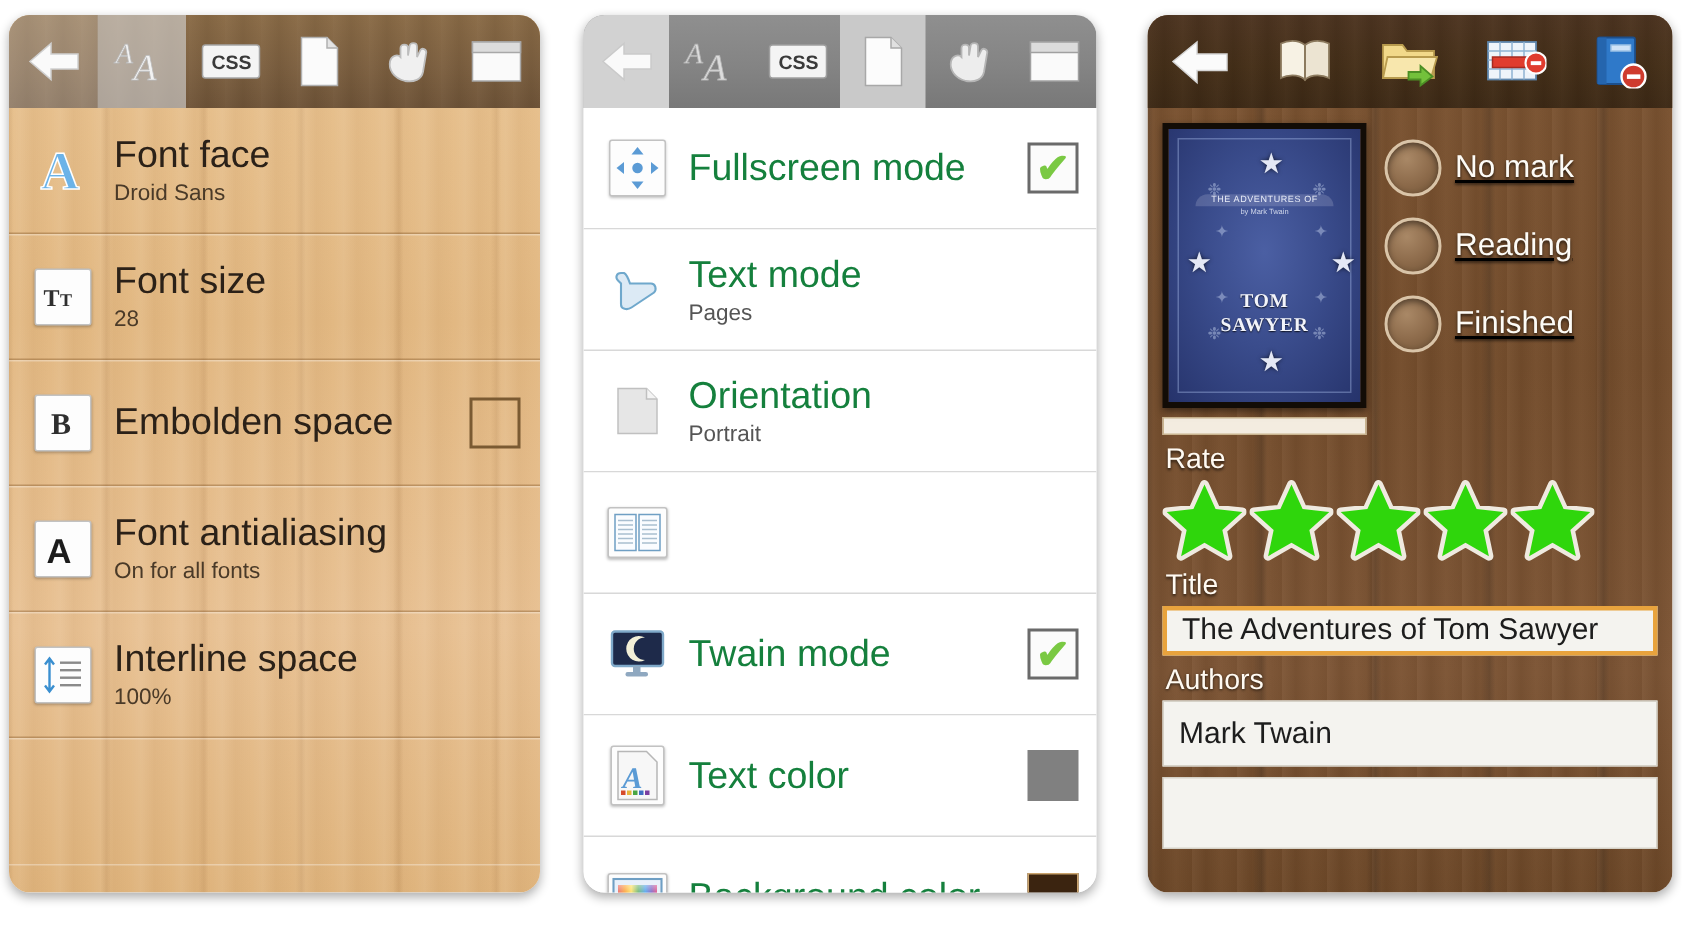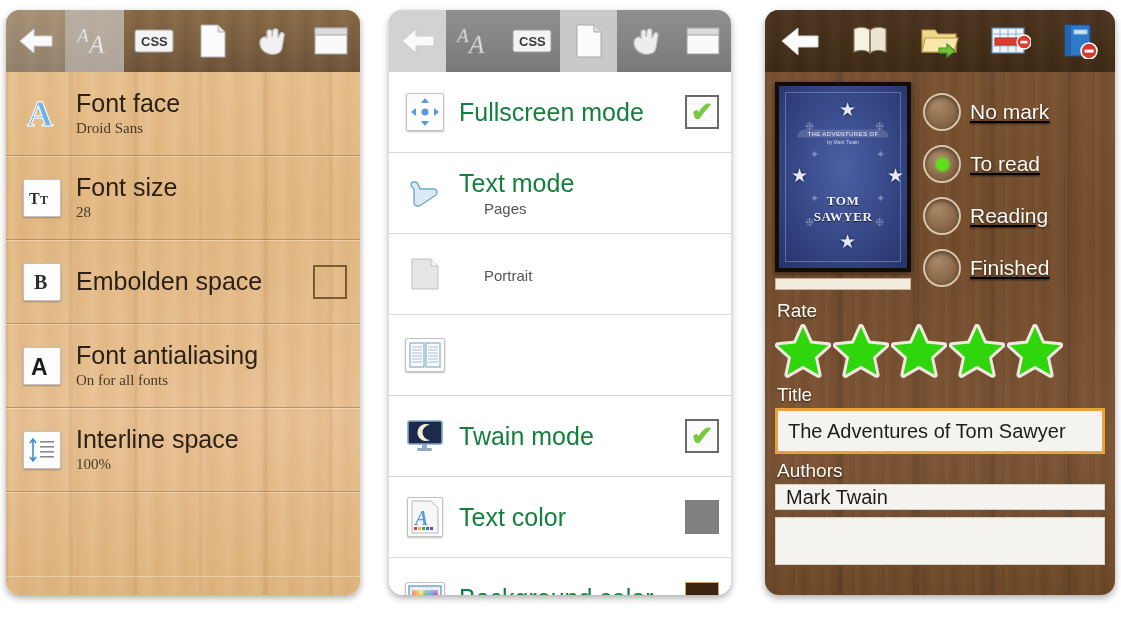--- a/index.html
+++ b/index.html
@@ -43,36 +43,36 @@
   }
   .p1row{
     display:flex;align-items:center;height:84px;
     border-bottom:1px solid rgba(120,75,30,.38);
     box-shadow:0 1px 0 rgba(255,255,255,.33);
     padding-left:10px;box-sizing:border-box;
   }
   .p1row .ic{width:52px;flex:0 0 52px;display:flex;align-items:center;justify-content:center;}
   .p1row .tx{flex:1;padding-left:8px;min-width:0;}
   .p1row .tt{font-size:25px;color:#2b2118;line-height:1.08;white-space:nowrap;}
-  .p1row .sb{font-size:15px;color:#4a3a28;margin-top:3px;white-space:nowrap;font-family:Liberation Serif, serif;}
+  .p1row .sb{font-size:15px;color:#4a3a28;margin-top:3px;white-space:nowrap;}
   .p1row .ck{width:60px;flex:0 0 60px;display:flex;align-items:center;justify-content:center;}
 
   
   #panel2{left:389px;top:10px;width:342px;height:585px;background:#ffffff;}
   #panel2 .toolbar{background:linear-gradient(180deg,#8f8f8f 0%,#848484 55%,#787878 100%);}
   .p2row{
     display:flex;align-items:center;height:81px;
     border-bottom:1px solid #d8d8d8;padding-left:10px;box-sizing:border-box;
     background:#fff;
   }
   .p2row:last-child{border-bottom:none;}
   .p2row .ic{width:52px;flex:0 0 52px;display:flex;align-items:center;justify-content:center;}
   .p2row .tx{flex:1;padding-left:8px;min-width:0;}
   .p2row .tt{font-size:25px;color:#15803d;line-height:1.08;white-space:nowrap;}
-  .p2row .sb{font-size:15px;color:#555;margin-top:3px;white-space:nowrap;margin-left:25px;}
+  .p2row .sb{font-size:15px;color:#555;margin-top:3px;white-space:nowrap;}
   .p2row .ck{width:58px;flex:0 0 58px;display:flex;align-items:center;justify-content:center;}
 
   
   #panel3{left:765px;top:10px;width:350px;height:585px;}
   .wood-dark{
     background:
       repeating-linear-gradient(90deg,
         rgba(255,255,255,.035) 0px, rgba(0,0,0,.05) 9px,
         rgba(255,255,255,.02) 19px, rgba(0,0,0,.04) 30px),
       repeating-linear-gradient(90deg,
@@ -130,24 +130,24 @@
     border:2px solid #d9c4a8;box-sizing:border-box;
     display:flex;align-items:center;justify-content:center;
     box-shadow:inset 0 2px 4px rgba(0,0,0,.45);}
   .radio .dot{width:13px;height:13px;border-radius:50%;background:#5be01d;
     box-shadow:0 0 5px rgba(120,255,60,.8);}
   .marklbl{font-size:21px;color:#fdfbf6;text-shadow:0 1px 2px rgba(0,0,0,.65);
     white-space:nowrap;}
   .p3lbl{font-size:19px;color:#fffaf2;text-shadow:0 1px 2px rgba(0,0,0,.7);
     margin:6px 0 2px 2px;font-weight:normal;}
   .stars{display:flex;gap:2px;margin:1px 0 0 0;}
-  .field{background:#f4f3ef;height:26px;display:flex;align-items:center;
+  .field{background:#f4f3ef;height:44px;display:flex;align-items:center;
     padding:0 10px;font-size:20px;color:#1d1d1d;box-sizing:border-box;
     border:1px solid #d6d2c8;}
-  .field.focused{border:3px solid #e8a33d;height:46px;}
+  .field.focused{border:3px solid #e8a33d;height:33px;}
 </style>
 </head>
 <body>
 
 <div class="stage">
 
   <div class="panel wood-light" id="panel1">
     <div class="toolbar">
       <div class="tbtn sel-wood">
         <svg width="40" height="32" viewBox="0 0 40 32">
@@ -352,20 +352,21 @@
       </div>
 
       <div class="p2row">
         <div class="ic">
           <svg width="32" height="36" viewBox="0 0 32 36">
               <path d="M3 3 L22 3 L29 10 L29 33 L3 33 Z" fill="#e6e6e6" stroke="#c0c0c0"></path>
               <path d="M22 3 L22 10 L29 10" fill="#f4f4f4" stroke="#c0c0c0"></path>
             </svg>
         </div>
         <div class="tx">
+          <div class="tt">Orientation</div>
           <div class="sb">Portrait</div>
         </div>
       </div>
 
       <div class="p2row">
         <div class="ic">
           <div class="icbox" style="width:40px;height:34px;">
             <svg width="34" height="28" viewBox="0 0 34 28">
               <rect x="2" y="2" width="14" height="24" fill="#fafcff" stroke="#6f9fc4"></rect>
               <rect x="18" y="2" width="14" height="24" fill="#fafcff" stroke="#6f9fc4"></rect>
@@ -527,26 +528,20 @@
           </div>
           <div class="progbar"></div>
         </div>
 
         <div class="marklist">
           <div class="markrow">
             <div class="radio"></div>
             <div class="marklbl">No mark</div>
           </div>
           <div class="markrow">
-            <div class="radio">
-                <span class="dot"></span>
-              </div>
-            <div class="marklbl">To read</div>
-          </div>
-          <div class="markrow">
             <div class="radio"></div>
             <div class="marklbl">Reading</div>
           </div>
           <div class="markrow">
             <div class="radio"></div>
             <div class="marklbl">Finished</div>
           </div>
         </div>
       </div>
 

